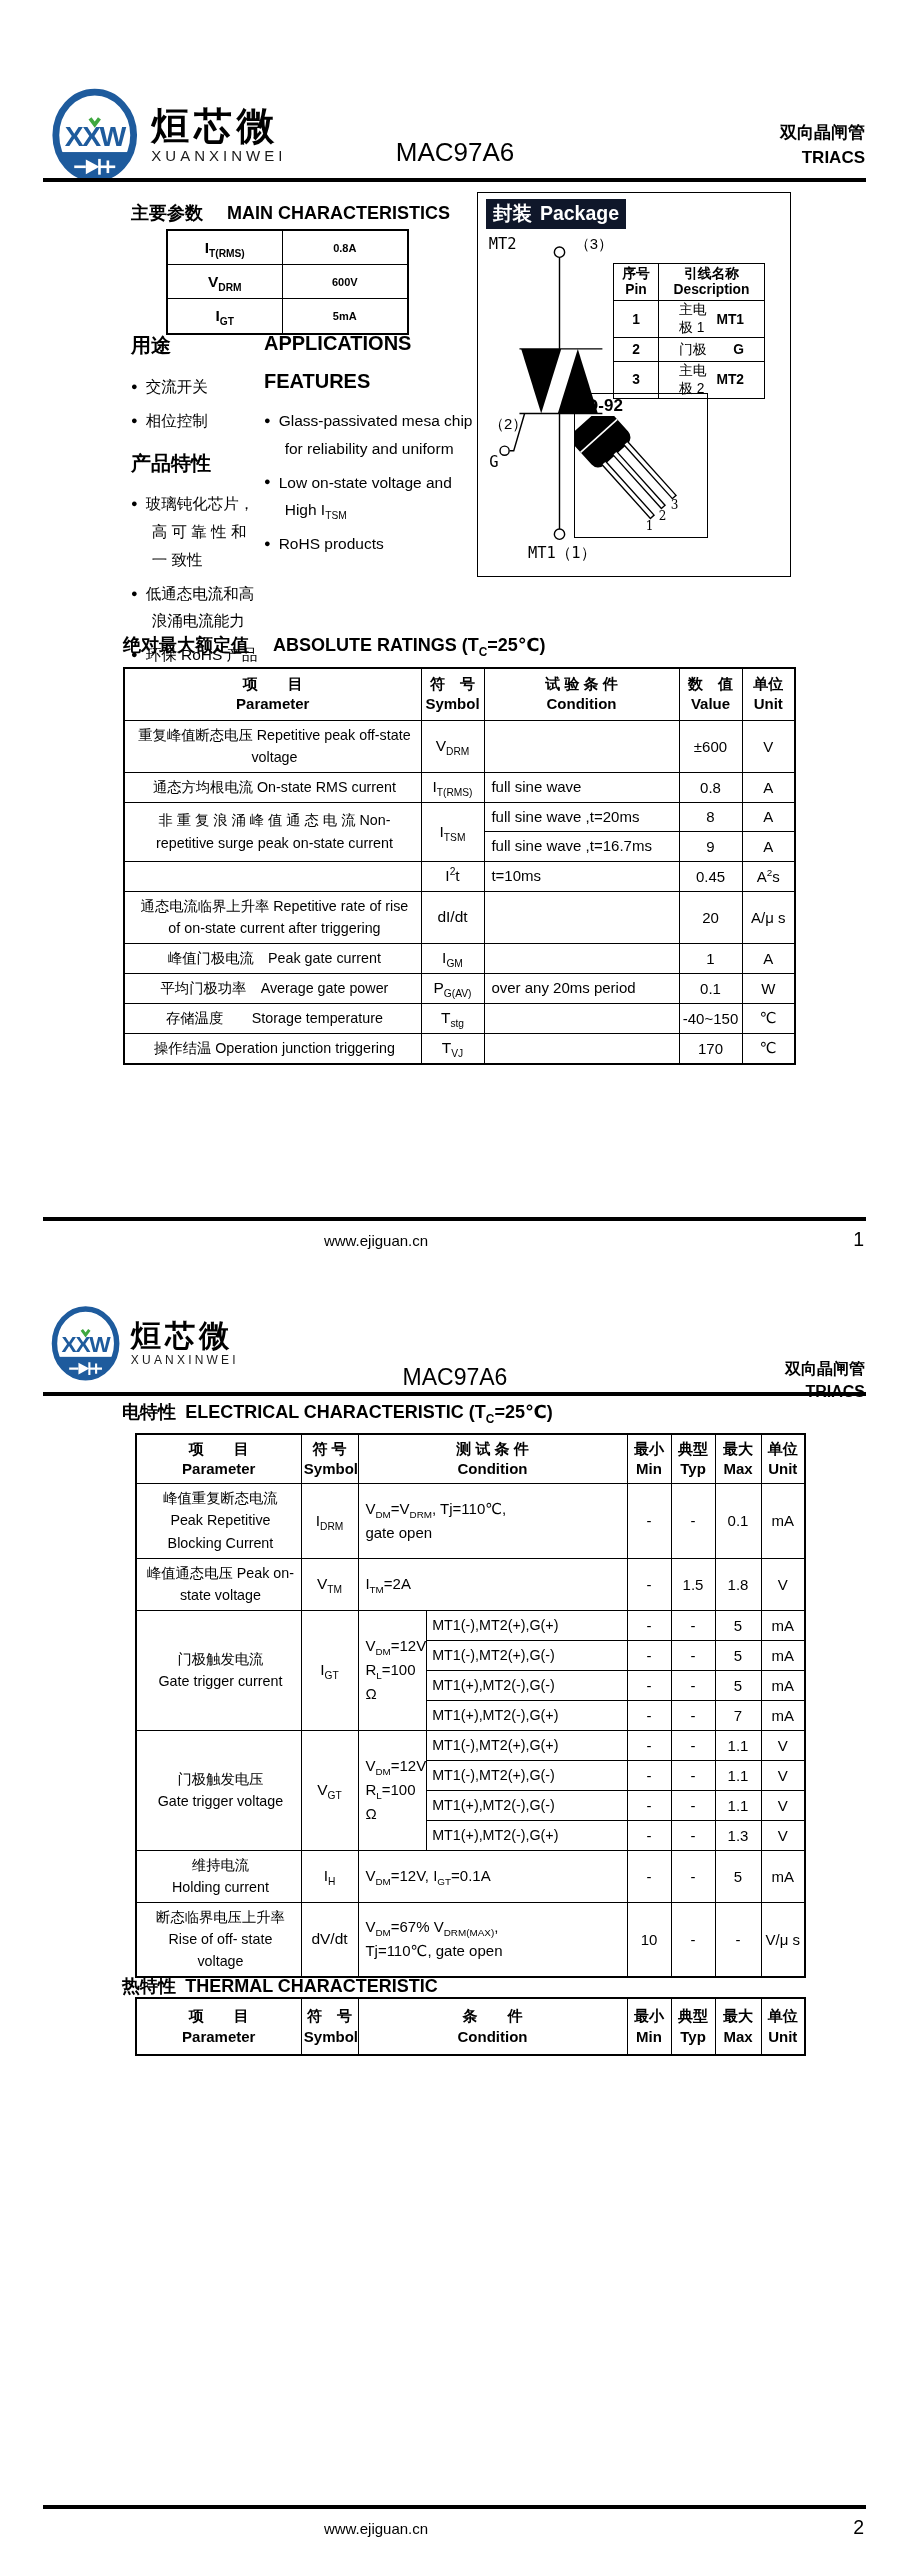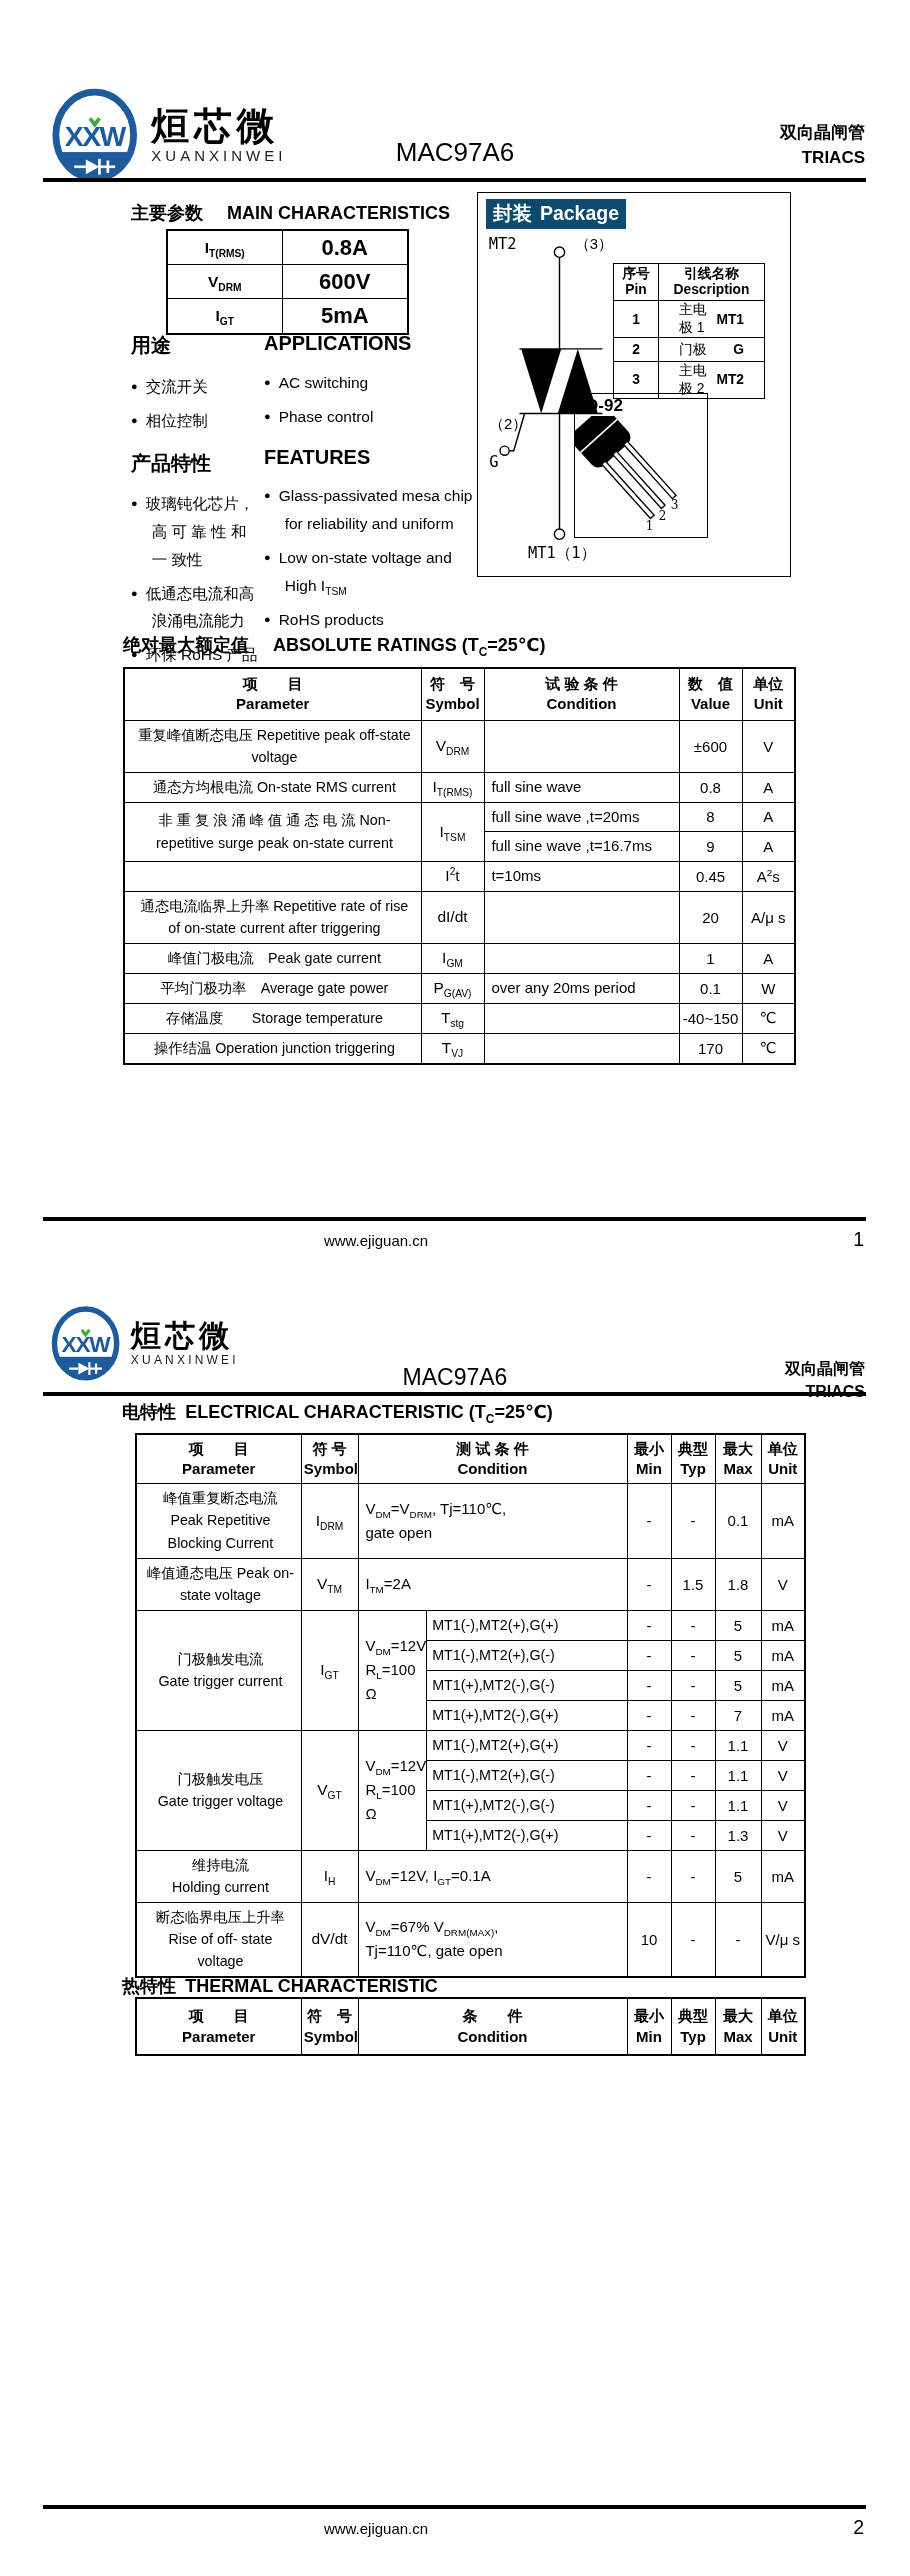--- a/index.html
+++ b/index.html
@@ -37,33 +37,33 @@
       overflow:hidden;}
   table.t th{font-weight:bold;line-height:1.35;}
   table.t .param{text-align:center;padding:3.4px 4.6px 3.4px 8px;font-size:14.3px;line-height:1.55;}
   table.t .cond{text-align:left;padding:2.3px 4.6px 2.3px 6.9px;line-height:1.6;}
   table.t .mode{text-align:left;padding:1.1px 3.4px 1.1px 5.7px;font-size:14.3px;}
   table.t .sym{font-size:15.5px;}
 
   
   .mc-title{left:131px;top:201px;}
   table.mc{position:absolute;left:166px;top:229px;width:241px;}
-  table.mc td{font-weight:bold;font-size:22px;height:31px;}
+  table.mc td{font-weight:bold;font-size:11px;height:31px;}
 
   .col-list{position:absolute;top:332px;}
   .col-cn{left:131px;width:131px;}
   .col-en{left:264px;width:218px;}
   .col-list h3{font-size:20px;font-weight:bold;margin:0 0 13.8px 0;}
   .col-list h3.second{margin-top:15px;}
   .col-list ul{list-style:none;margin:0;padding:0;}
   .col-list li{font-size:15.5px;line-height:27.5px;margin-bottom:6.3px;padding-left:20.7px;text-indent:-20.7px;}
   .dot{font-size:11px;vertical-align:2.3px;margin-right:8px;}
 
   .pkg-box{position:absolute;left:477px;top:192px;width:312px;height:383px;border:1.7px solid #000;}
-  .pkg-label{position:absolute;left:8px;top:5.7px;background:#0c4a6e;color:#fff;font-weight:bold;
+  .pkg-label{position:absolute;left:8px;top:5.7px;background:#0f172a;color:#fff;font-weight:bold;
       font-size:19.5px;padding:1.7px 6.9px;white-space:nowrap;}
   .pkg-label .en{margin-left:8px;}
   .triac-svg{position:absolute;left:10.3px;top:38px;}
   table.pins{position:absolute;left:135px;top:70px;width:150px;border:1.7px solid #000;}
   table.pins td,table.pins th{font-size:13.8px;}
   table.pins th{line-height:1.2;padding:1.7px 1.1px;}
   table.pins td{height:20px;}
   table.pins .desc{text-align:left;padding:0 20px;}
   table.pins .desc .row{display:flex;justify-content:space-between;align-items:center;}
   table.pins .desc .en{font-weight:bold;}
@@ -151,24 +151,20 @@
     <h3 class="second">产品特性</h3>
     <ul>
       <li><span class="dot">●</span><span>玻璃钝化芯片，高 可 靠 性 和 一 致性</span></li>
       <li><span class="dot">●</span><span>低通态电流和高浪涌电流能力</span></li>
       <li><span class="dot">●</span><span>环保 RoHS 产品</span></li>
     </ul>
   </div>
 
   <div class="col-list col-en">
     <h3>APPLICATIONS</h3>
-    <ul>
-      <li><span class="dot">●</span><span>AC switching</span></li>
-      <li><span class="dot">●</span><span>Phase control</span></li>
-    </ul>
     <h3 class="second">FEATURES</h3>
     <ul>
       <li><span class="dot">●</span><span>Glass-passivated mesa chip for reliability and uniform</span></li>
       <li><span class="dot">●</span><span>Low on-state voltage and High I<sub>TSM</sub></span></li>
       <li><span class="dot">●</span><span>RoHS products</span></li>
     </ul>
   </div>
 
   <div class="pkg-box">
     <div class="pkg-label">

